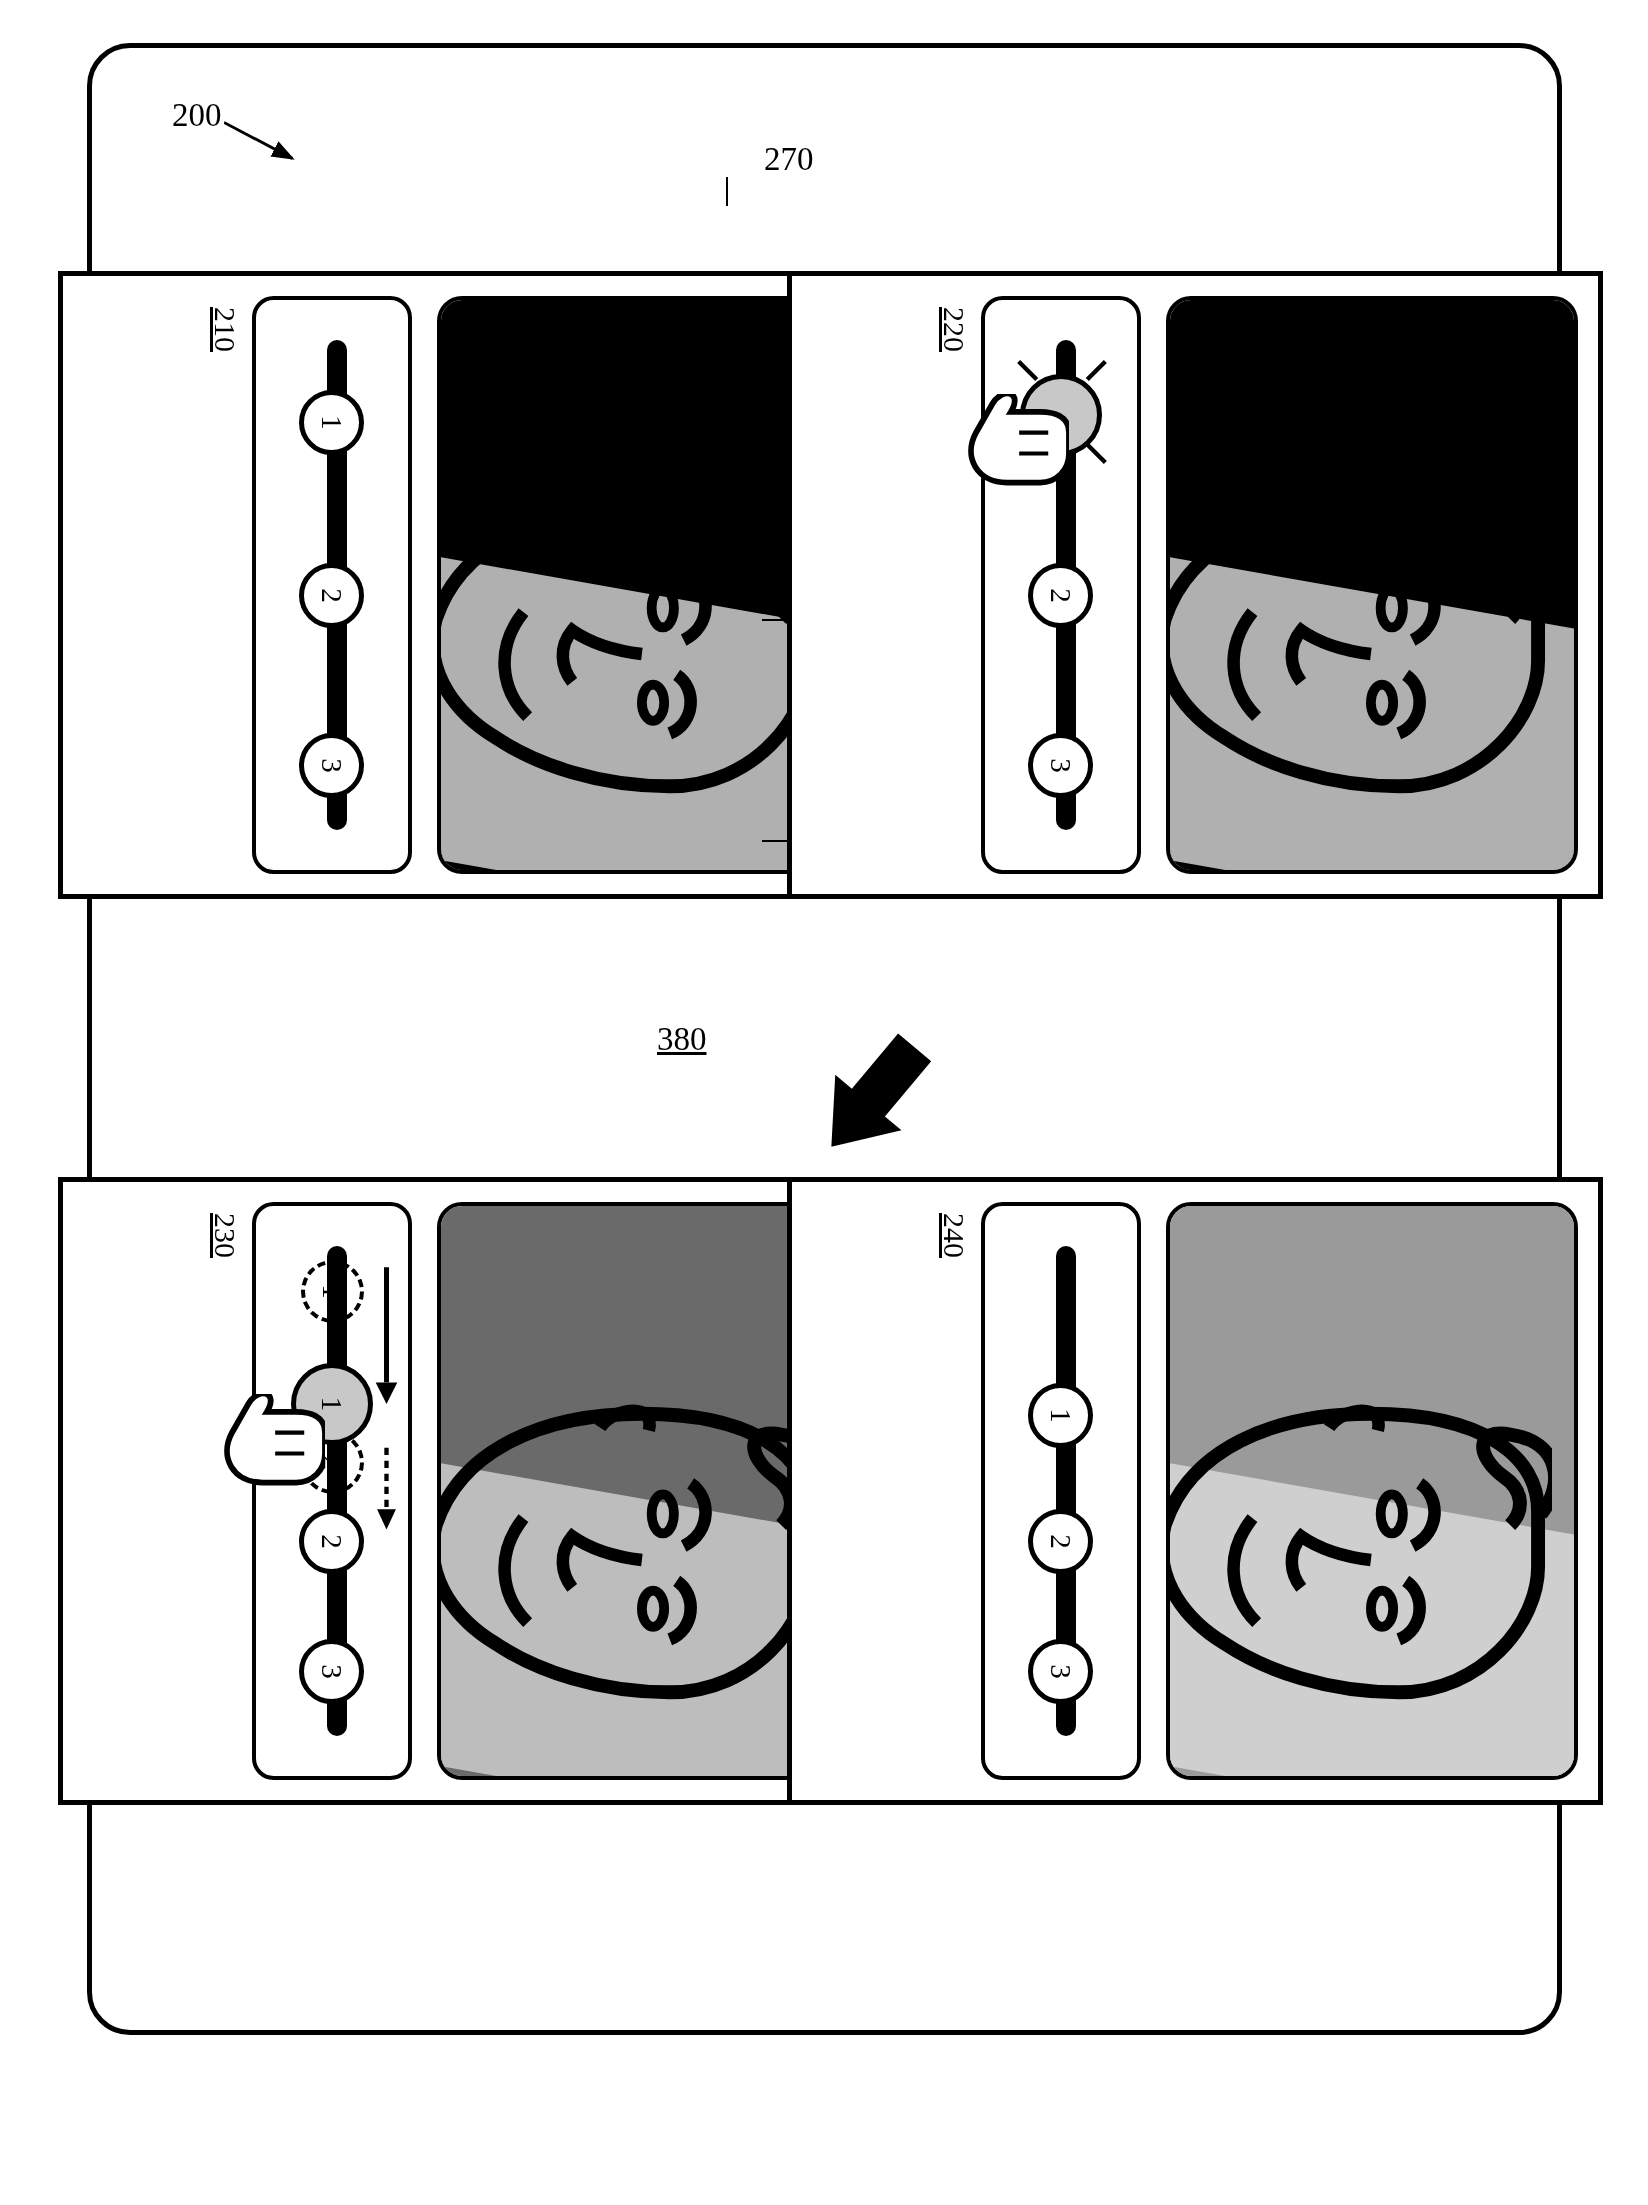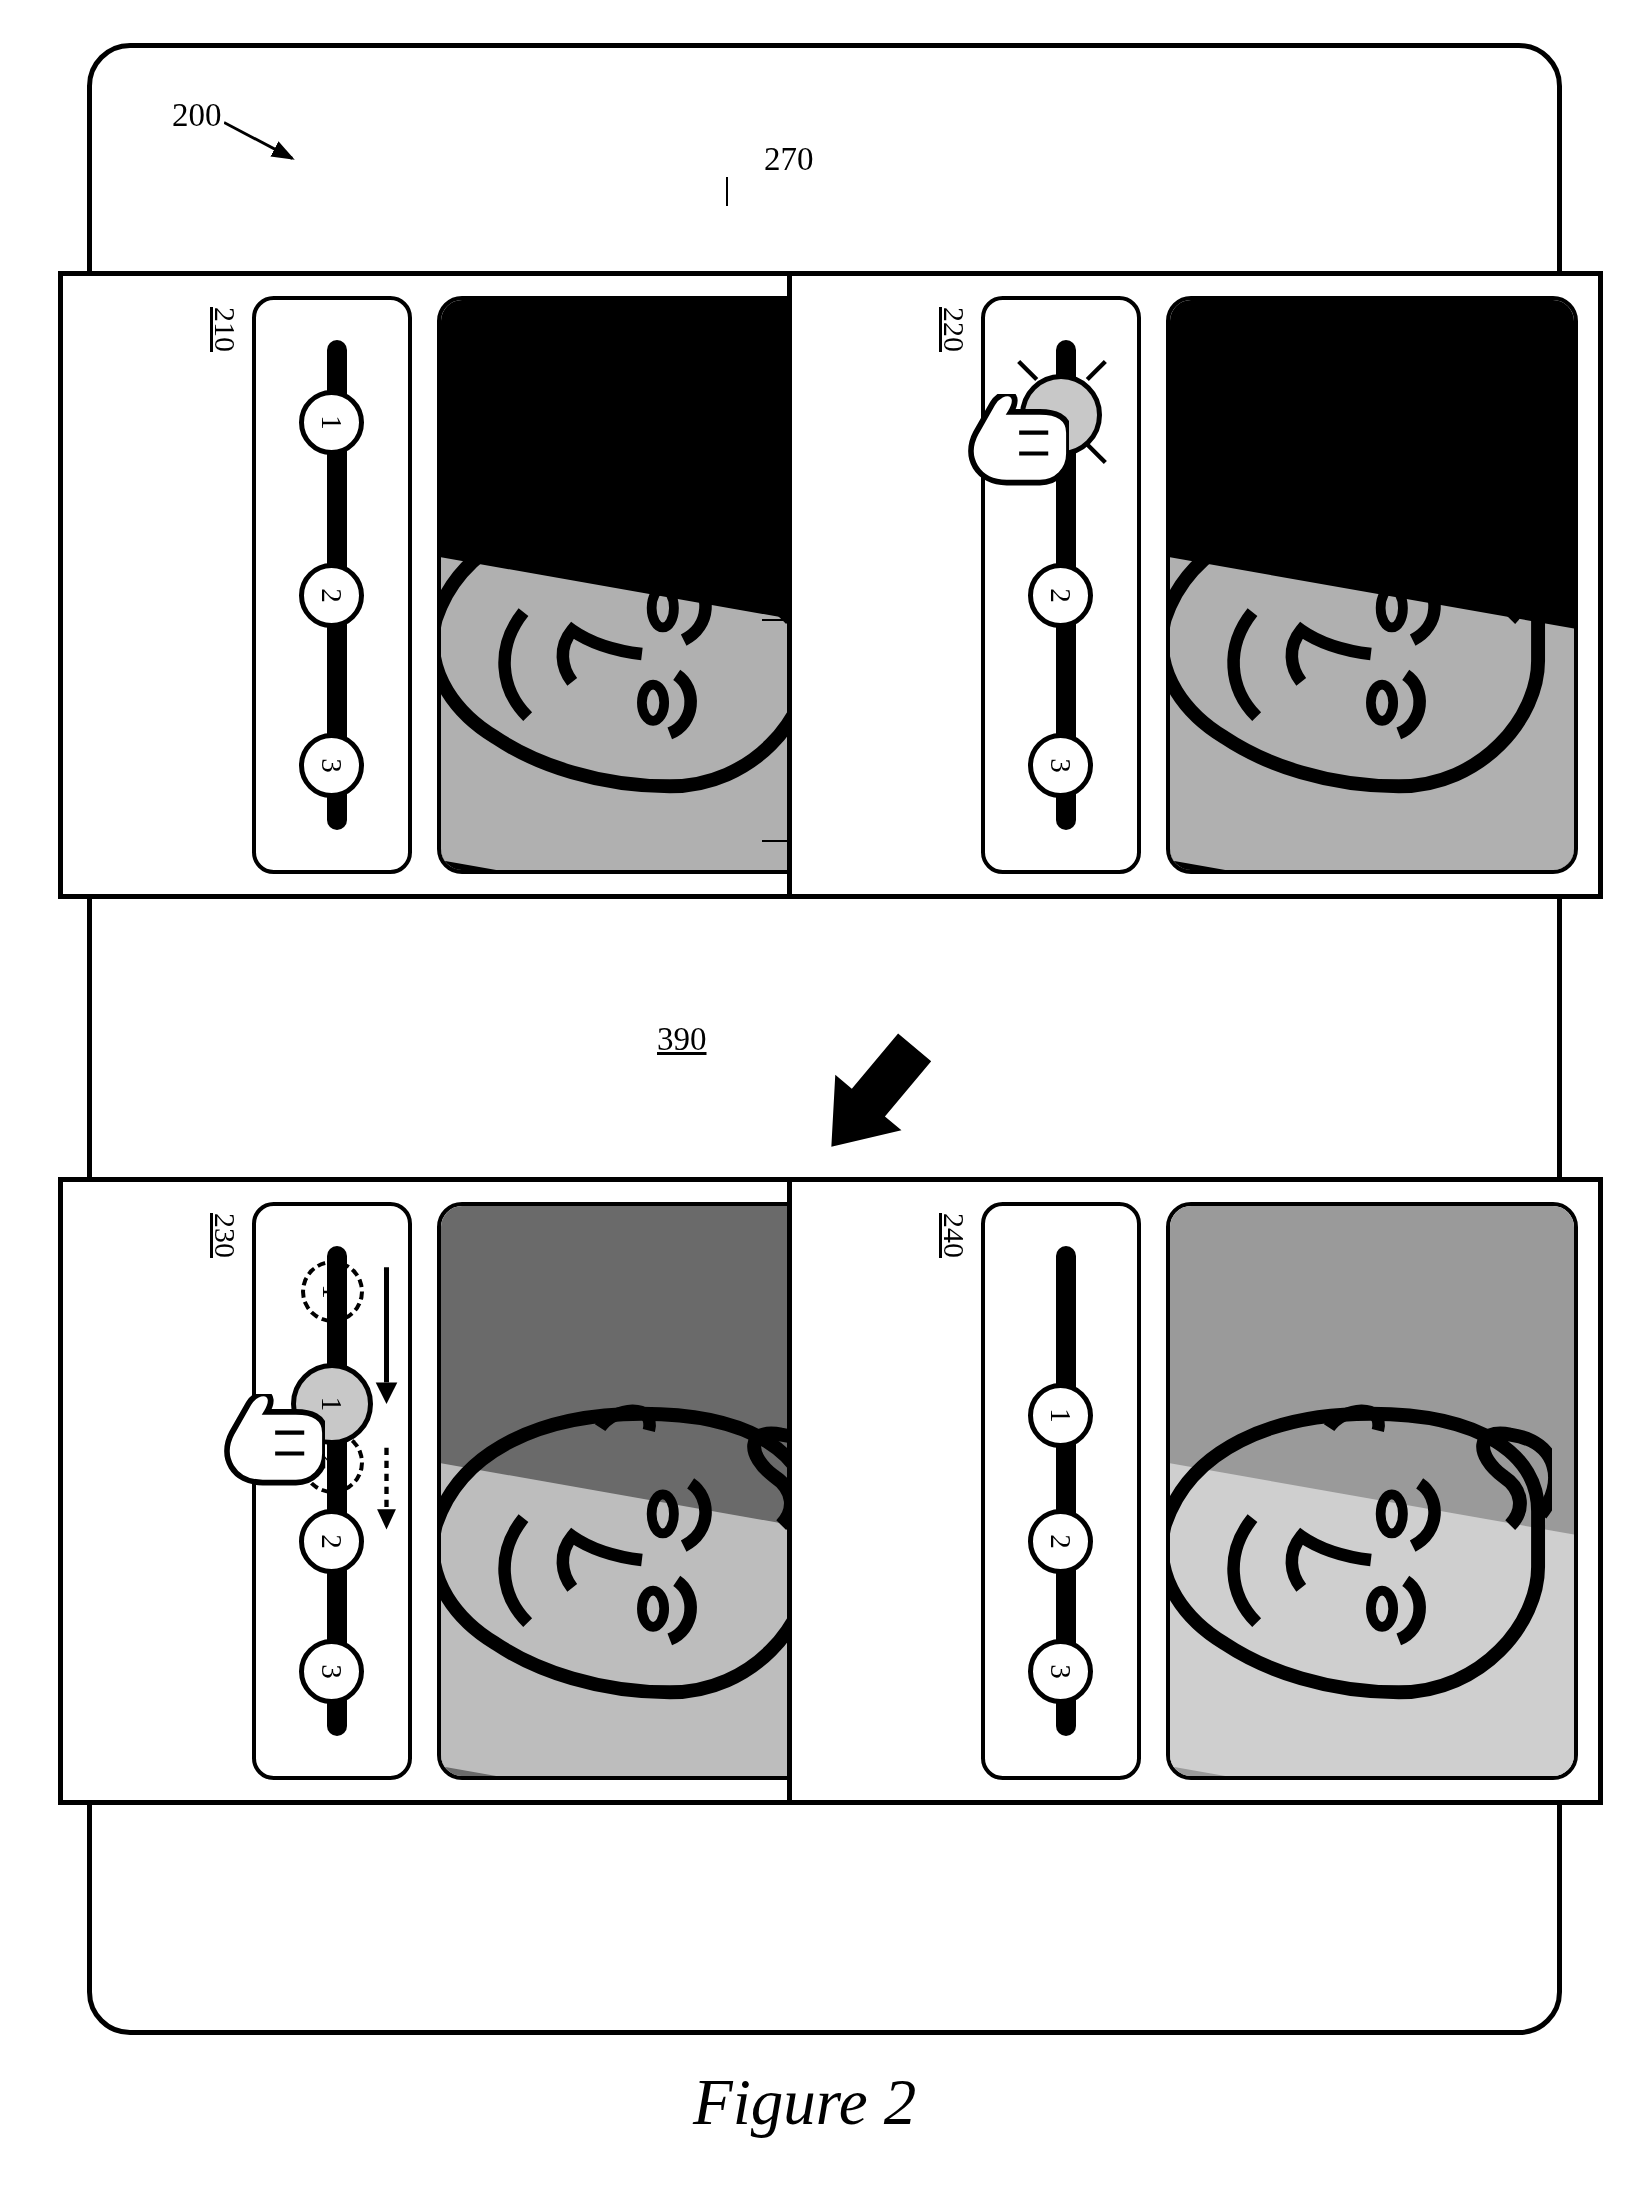--- a/index.html
+++ b/index.html
@@ -65,21 +65,21 @@
   <div style="position:absolute;left:69px;right:69px;top:527px;height:20px;background:#000;border-radius:10px"></div>
   <div style="position:absolute;left:119px;top:510px;width:55px;height:55px;border:5px solid #000;border-radius:50%;background:#fff;text-align:center;line-height:55px"><span class="marker-label">1</span></div>
   <div style="position:absolute;left:292px;top:510px;width:55px;height:55px;border:5px solid #000;border-radius:50%;background:#fff;text-align:center;line-height:55px"><span class="marker-label">2</span></div>
   <div style="position:absolute;left:462px;top:510px;width:55px;height:55px;border:5px solid #000;border-radius:50%;background:#fff;text-align:center;line-height:55px"><span class="marker-label">3</span></div>
   <div class="stage-num uline" style="left:36px;top:632px">210</div>
 </div>
 
 <div class="callout" style="left:764px;top:141px">270</div>
 <div class="lead" style="left:726px;top:177px;width:2.2px;height:29px"></div>
 
-<div class="callout uline" style="left:657px;top:1021px">390</div>
+<div class="callout uline" style="left:657px;top:1021px">380</div>
 
 <div class="callout" style="left:808px;top:469px">255</div>
 <div class="lead" style="left:758px;top:491px;width:49px;height:2.2px"></div>
 
 <div class="callout" style="left:808px;top:332px">295</div>
 <div class="lead" style="left:762px;top:354px;width:45px;height:2.2px"></div>
 <div class="callout" style="left:808px;top:599px">290</div>
 <div class="lead" style="left:762px;top:619px;width:45px;height:2.2px"></div>
 <div class="callout" style="left:808px;top:819px">285</div>
 <div class="lead" style="left:762px;top:840px;width:45px;height:2.2px"></div>
@@ -171,16 +171,15 @@
         </svg>
   </div>
   <div style="position:absolute;left:25px;right:25px;top:462px;height:152px;border:4.3px solid #000;border-radius:21.7px;background:#fff"></div>
   <div style="position:absolute;left:69px;right:69px;top:527px;height:20px;background:#000;border-radius:10px"></div>
   <div style="position:absolute;left:206px;top:510px;width:55px;height:55px;border:5px solid #000;border-radius:50%;background:#fff;text-align:center;line-height:55px"><span class="marker-label">1</span></div>
   <div style="position:absolute;left:332px;top:510px;width:55px;height:55px;border:5px solid #000;border-radius:50%;background:#fff;text-align:center;line-height:55px"><span class="marker-label">2</span></div>
   <div style="position:absolute;left:462px;top:510px;width:55px;height:55px;border:5px solid #000;border-radius:50%;background:#fff;text-align:center;line-height:55px"><span class="marker-label">3</span></div>
   <div class="stage-num uline" style="left:36px;top:632px">240</div>
 </div>
 
-<div class="fig-num" style="left:693px;top:2065px">Figure 2</div>
 
 </div>
 
 
 </body></html>

